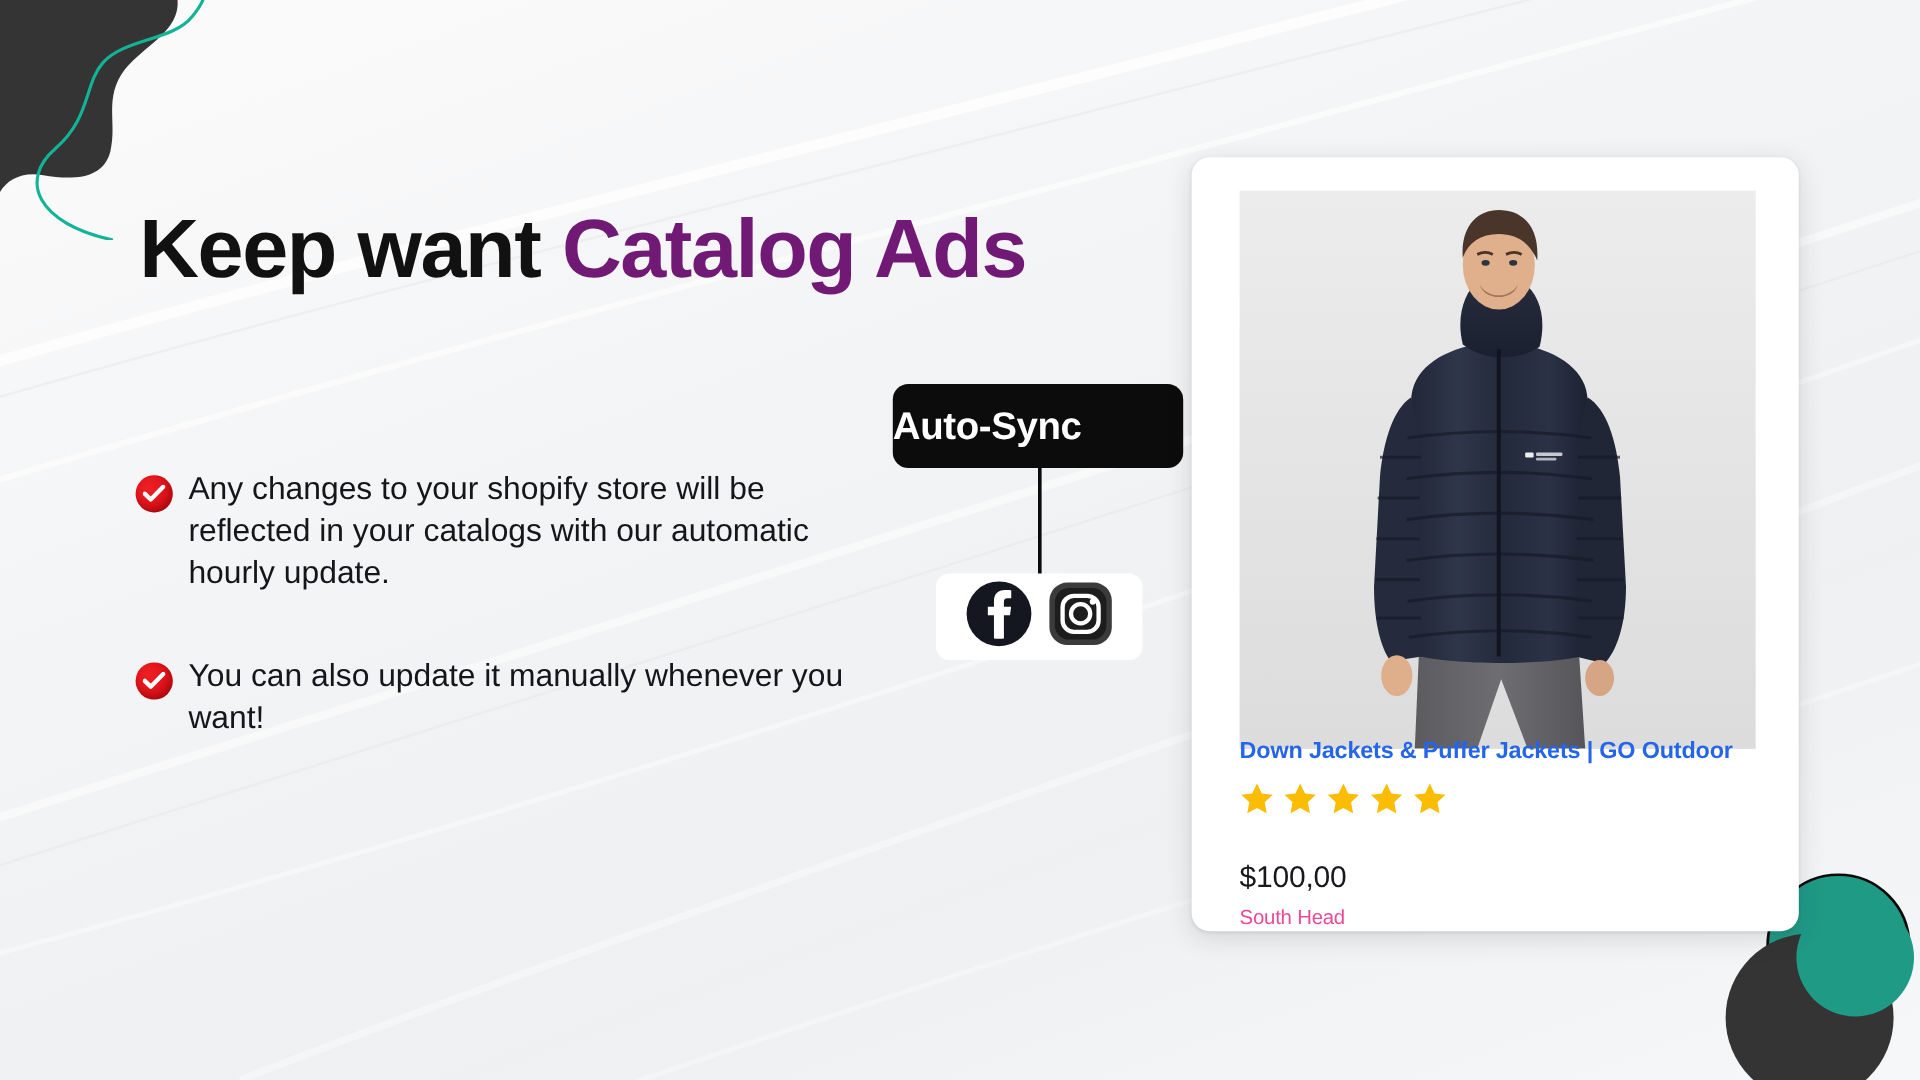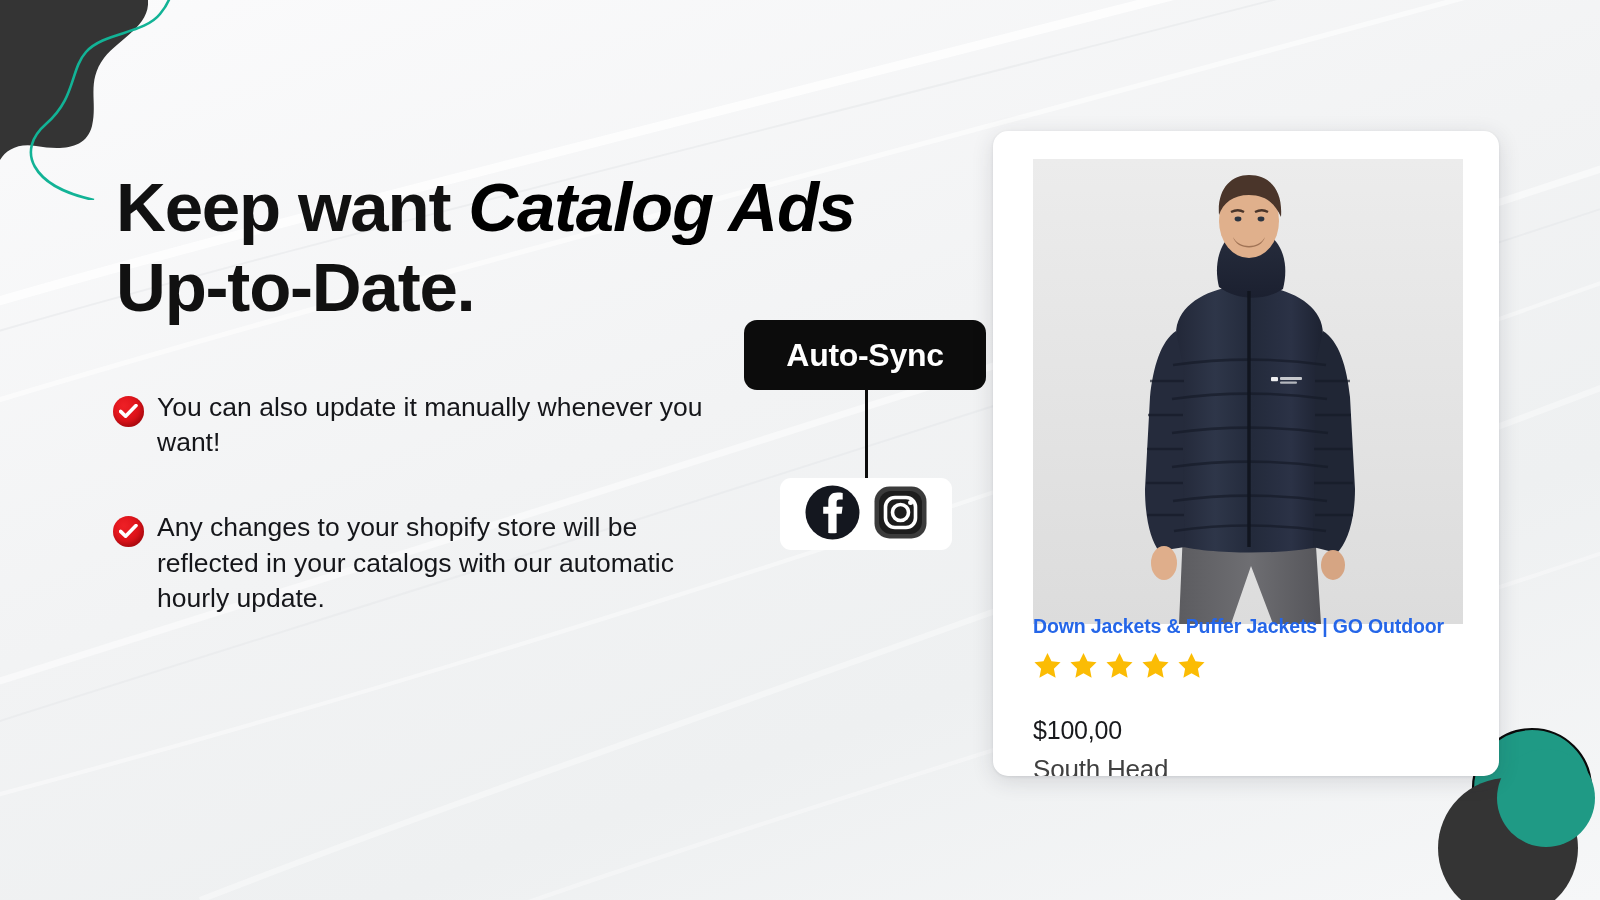--- a/index.html
+++ b/index.html
@@ -25,39 +25,39 @@
   .deco-br{position:absolute;right:0;bottom:0;width:190px;height:180px;}
   .deco-br svg{width:190px;height:180px;display:block;}
 
   
   .headline{
     position:absolute;left:116px;top:168px;width:860px;
     font-size:69px;font-weight:700;line-height:1.16;
     letter-spacing:-1.2px;color:#111;
     font-family:"Liberation Sans", sans-serif;
   }
-  .headline .accent{color:#000000;font-style:italic;}
+  .headline .accent{color:#701a75;}
 
   
   .bullets{position:absolute;left:113px;top:390px;width:620px;}
   .bullet{display:flex;gap:13px;align-items:flex-start;margin-bottom:50px;}
   .check{
     flex:0 0 auto;width:31px;height:31px;border-radius:50%;
     background:radial-gradient(circle at 35% 32%,#ee2026 0%,#d80d14 72%,#bf0a10 100%);
     position:relative;margin-top:6px;
     box-shadow:inset -2px -3px 5px rgba(0,0,0,.22);
   }
   .check svg{position:absolute;left:6px;top:8px;}
   .btxt{font-size:26.5px;line-height:1.33;color:#15161a;font-weight:400;}
 
   
   .flow{position:absolute;left:744px;top:320px;}
   .badge{
     width:242px;height:70px;background:#0c0c0c;border-radius:13px;
-    display:flex;align-items:center;justify-content:center;
+    display:flex;align-items:center;justify-content:flex-start;
     color:#fff;font-size:32px;font-weight:700;letter-spacing:-.3px;
   }
   .stem{position:absolute;left:121px;top:70px;width:3px;height:92px;background:#0b0b0b;}
   .socials{
     position:absolute;left:36px;top:158px;width:172px;height:72px;
     background:#fff;border-radius:11px;display:flex;align-items:center;
     justify-content:center;gap:13px;
   }
   .arrow{position:absolute;left:250px;top:19px;width:142px;height:34px;}
   .arrow svg{display:block;}
@@ -72,21 +72,21 @@
   .card-img{
     position:absolute;left:40px;top:28px;width:430px;height:465px;
     background:linear-gradient(180deg,#e9e9e9 0%,#e4e4e4 55%,#dedede 100%);
     overflow:hidden;
   }
   .card-img svg{display:block;}
   .card-body{position:absolute;left:40px;top:484px;width:440px;}
   .p-title{font-size:19.5px;font-weight:700;color:#2566e8;letter-spacing:-.15px;white-space:nowrap;}
   .p-stars{margin-top:13px;display:flex;gap:7px;}
   .p-price{margin-top:32px;font-size:25px;color:#18191c;letter-spacing:-.2px;}
-  .p-vendor{margin-top:9px;font-size:26px;color:#404040;letter-spacing:-.2px;}
+  .p-vendor{margin-top:9px;font-size:17px;color:#ec4899;letter-spacing:-.2px;}
 </style>
 </head>
 <body>
 
 <div class="bg-base"></div>
 <div class="bg-swoosh">
   <svg viewBox="0 0 1600 900">
     <g stroke="#ffffff" fill="none" opacity=".85">
       <path d="M-100 330 C 300 210 700 120 1700 -140" stroke-width="9"></path>
       <path d="M-100 430 C 320 300 760 190 1750 -80" stroke-width="5" opacity=".7"></path>
@@ -115,41 +115,40 @@
     <circle cx="122" cy="68" r="59" fill="none" stroke="#0a0a0a" stroke-width="2.2"></circle>
     <circle cx="98" cy="128" r="70" fill="#343434"></circle>
     <circle cx="136" cy="78" r="49" fill="#1f9a85"></circle>
   </svg>
 </div>
 
 <div class="headline">
   <div>
     <span>Keep want </span><span class="accent">Catalog Ads</span>
   </div>
-  <div>Up-to-Date.</div>
 </div>
 
 <div class="bullets">
+
+  <div class="bullet">
+    <span class="check">
+      <svg width="19" height="15" viewBox="0 0 19 15">
+        <path d="M1.6 7.4 L6.6 12.2 L17 1.6" fill="none" stroke="#ffffff" stroke-width="3.6" stroke-linecap="round" stroke-linejoin="round"></path>
+      </svg>
+    </span>
+    <span class="btxt">Any changes to your shopify store will be reflected in your catalogs with our automatic hourly update.</span>
+  </div>
 
   <div class="bullet">
     <span class="check">
       <svg width="19" height="15" viewBox="0 0 19 15">
         <path d="M1.6 7.4 L6.6 12.2 L17 1.6" fill="none" stroke="#ffffff" stroke-width="3.6" stroke-linecap="round" stroke-linejoin="round"></path>
       </svg>
     </span>
     <span class="btxt">You can also update it manually whenever you want!</span>
-  </div>
-
-  <div class="bullet">
-    <span class="check">
-      <svg width="19" height="15" viewBox="0 0 19 15">
-        <path d="M1.6 7.4 L6.6 12.2 L17 1.6" fill="none" stroke="#ffffff" stroke-width="3.6" stroke-linecap="round" stroke-linejoin="round"></path>
-      </svg>
-    </span>
-    <span class="btxt">Any changes to your shopify store will be reflected in your catalogs with our automatic hourly update.</span>
   </div>
 
 </div>
 
 <div class="flow">
 
   <div class="badge">
     <span>Auto-Sync</span>
   </div>
 

